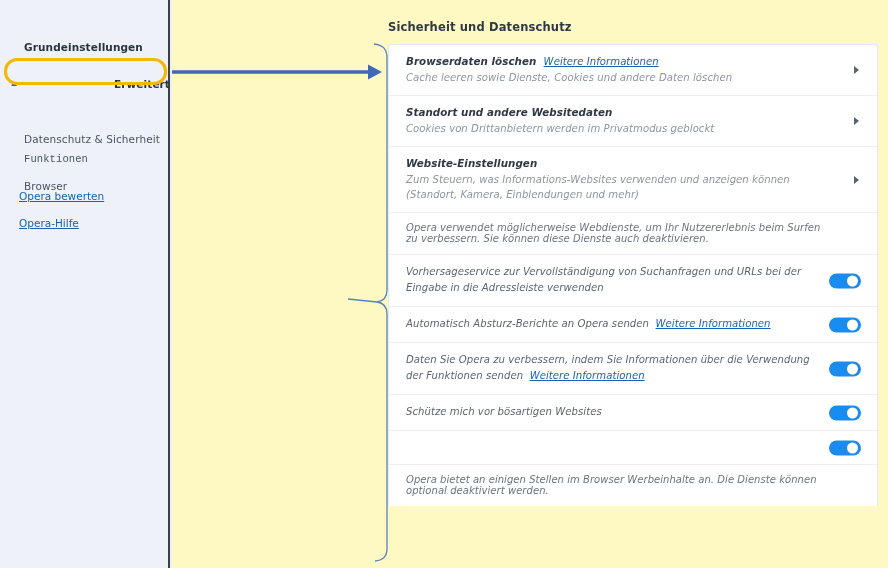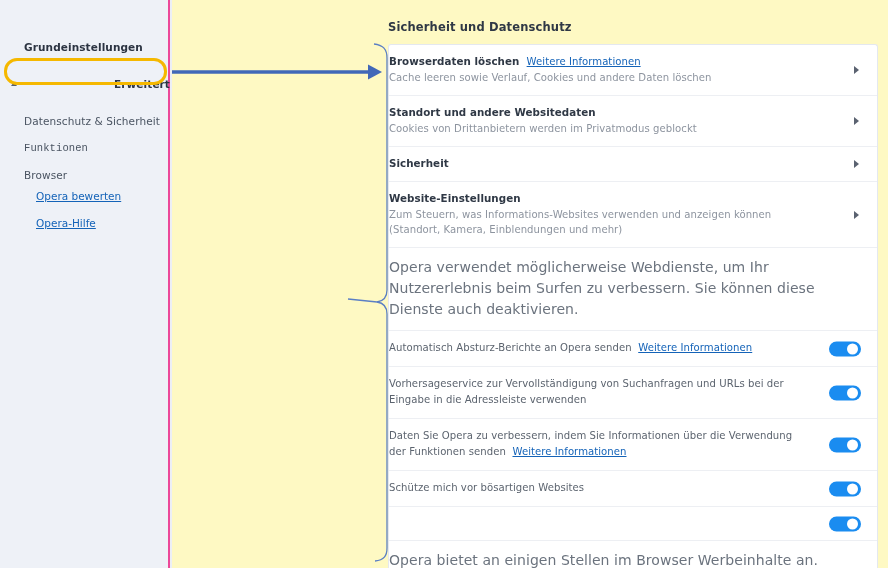--- a/index.html
+++ b/index.html
@@ -23,21 +23,21 @@
     inset: 0;
     background: #eceff5;
   }
 
   
   #sidebar {
     position: absolute;
     left: 0; top: 0;
     width: 170px; height: 568px;
     background: #eef1f7;
-    border-right: 2px solid #ec4899;
+    border-right: 2px solid #404040;
   }
 
   .side-group { position: absolute; left: 0; width: 170px; }
 
   .side-item {
     height: 26px;
     display: flex;
     align-items: center;
     padding-left: 24px;
     font-size: 10.5px;
@@ -54,21 +54,21 @@
     width: 0; height: 0;
     border-left: 3.5px solid transparent;
     border-right: 3.5px solid transparent;
     border-bottom: 4px solid #56606e;
   }
 
   .side-link {
     height: 22px;
     display: flex;
     align-items: center;
-    padding-left: 36px;
+    padding-left: 19px;
     font-size: 10.5px;
     color: #1463b8;
     text-decoration: underline;
     white-space: nowrap;
     cursor: pointer;
   }
 
   
   #content {
     position: absolute;
@@ -94,25 +94,26 @@
     background: #ffffff;
     border: 1px solid #e4e8ef;
     border-bottom: none;
     border-radius: 3px 3px 0 0;
     overflow: hidden;
   }
 
   .row {
     position: relative;
     border-bottom: 1px solid #edeff3;
-    padding: 9px 46px 10px 0;
+    padding: 9px 46px 10px 17px;
     min-height: 40px;
     display: flex;
     flex-direction: column;
     justify-content: center;
+    font-style: italic;
   }
   .row:last-child { border-bottom: none; }
 
   .row.toggle-row { padding-right: 66px; }
 
   .row-title {
     font-size: 10.3px;
     font-weight: bold;
     color: #2f3845;
     line-height: 15px;
@@ -129,23 +130,23 @@
   }
 
   .row-plain {
     font-size: 10.1px;
     color: #5c646f;
     line-height: 16px;
     letter-spacing: .05px;
   }
 
   .row-note {
-    font-size: 14px;
+    font-size: 10px;
     color: #6b737e;
-    line-height: 21px;
+    line-height: 11px;
     letter-spacing: .05px;
   }
 
   .inline-link {
     color: #1463b8;
     text-decoration: underline;
     cursor: pointer;
     font-size: 10.1px;
     white-space: nowrap;
   }
@@ -207,21 +208,21 @@
 
       <div class="side-item bold">
         <span>Grundeinstellungen</span>
       </div>
 
       <div class="side-item bold" style="position:relative; margin-top:11px;justify-content:flex-end;">
         <span class="caret-up"></span>
         <span>Erweitert</span>
       </div>
 
-      <div class="side-item sub" style="margin-top:11px;">
+      <div class="side-item sub" style="margin-top:22px;align-items:flex-end;">
         <span>Datenschutz &amp; Sicherheit</span>
       </div>
 
       <div class="side-item sub" style="margin-top:1px;font-family:Liberation Mono, monospace;">
         <span>Funktionen</span>
       </div>
 
       <div class="side-item sub" style="margin-top:1px;">
         <span>Browser</span>
       </div>
@@ -240,56 +241,52 @@
   <main id="content">
 
     <h1 id="page-title">Sicherheit und Datenschutz</h1>
 
     <section id="card">
 
       <div class="row">
         <div class="row-title">
           <span>Browserdaten löschen</span>&nbsp;&nbsp;<span class="inline-link">Weitere Informationen</span>
         </div>
-        <div class="row-sub">Cache leeren sowie Verlauf, Cookies und andere Daten löschen</div>
+        <div class="row-sub">Cache leeren sowie Dienste, Cookies und andere Daten löschen</div>
         <span class="chevron"></span>
       </div>
 
       <div class="row">
         <div class="row-title">Standort und andere Websitedaten</div>
         <div class="row-sub">Cookies von Drittanbietern werden im Privatmodus geblockt</div>
         <span class="chevron"></span>
       </div>
 
-      <div class="row" style="min-height:33px;">
-        <div class="row-title">Sicherheit</div>
-        <span class="chevron"></span>
-      </div>
 
       <div class="row">
         <div class="row-title">Website-Einstellungen</div>
         <div class="row-sub" style="max-width:400px;">Zum Steuern, was Informations-Websites verwenden und anzeigen können (Standort, Kamera, Einblendungen und mehr)</div>
         <span class="chevron"></span>
       </div>
 
       <div class="row">
         <div class="row-note" style="max-width:440px;">Opera verwendet möglicherweise Webdienste, um Ihr Nutzererlebnis beim Surfen zu verbessern. Sie können diese Dienste auch deaktivieren.</div>
       </div>
 
+      <div class="row toggle-row">
+        <div class="row-plain" style="max-width:410px;">Vorhersageservice zur Vervollständigung von Suchanfragen und URLs bei der Eingabe in die Adressleiste verwenden</div>
+        <div class="switch">
+          <span class="knob"></span>
+        </div>
+      </div>
+
       <div class="row toggle-row" style="min-height:34px;">
         <div class="row-plain">
           <span>Automatisch Absturz-Berichte an Opera senden</span>&nbsp;&nbsp;<span class="inline-link">Weitere Informationen</span>
         </div>
-        <div class="switch">
-          <span class="knob"></span>
-        </div>
-      </div>
-
-      <div class="row toggle-row">
-        <div class="row-plain" style="max-width:410px;">Vorhersageservice zur Vervollständigung von Suchanfragen und URLs bei der Eingabe in die Adressleiste verwenden</div>
         <div class="switch">
           <span class="knob"></span>
         </div>
       </div>
 
       <div class="row toggle-row">
         <div class="row-plain" style="max-width:415px;">
           <span>Daten Sie Opera zu verbessern, indem Sie Informationen über die Verwendung der Funktionen senden</span>&nbsp;&nbsp;<span class="inline-link">Weitere Informationen</span>
         </div>
         <div class="switch">

